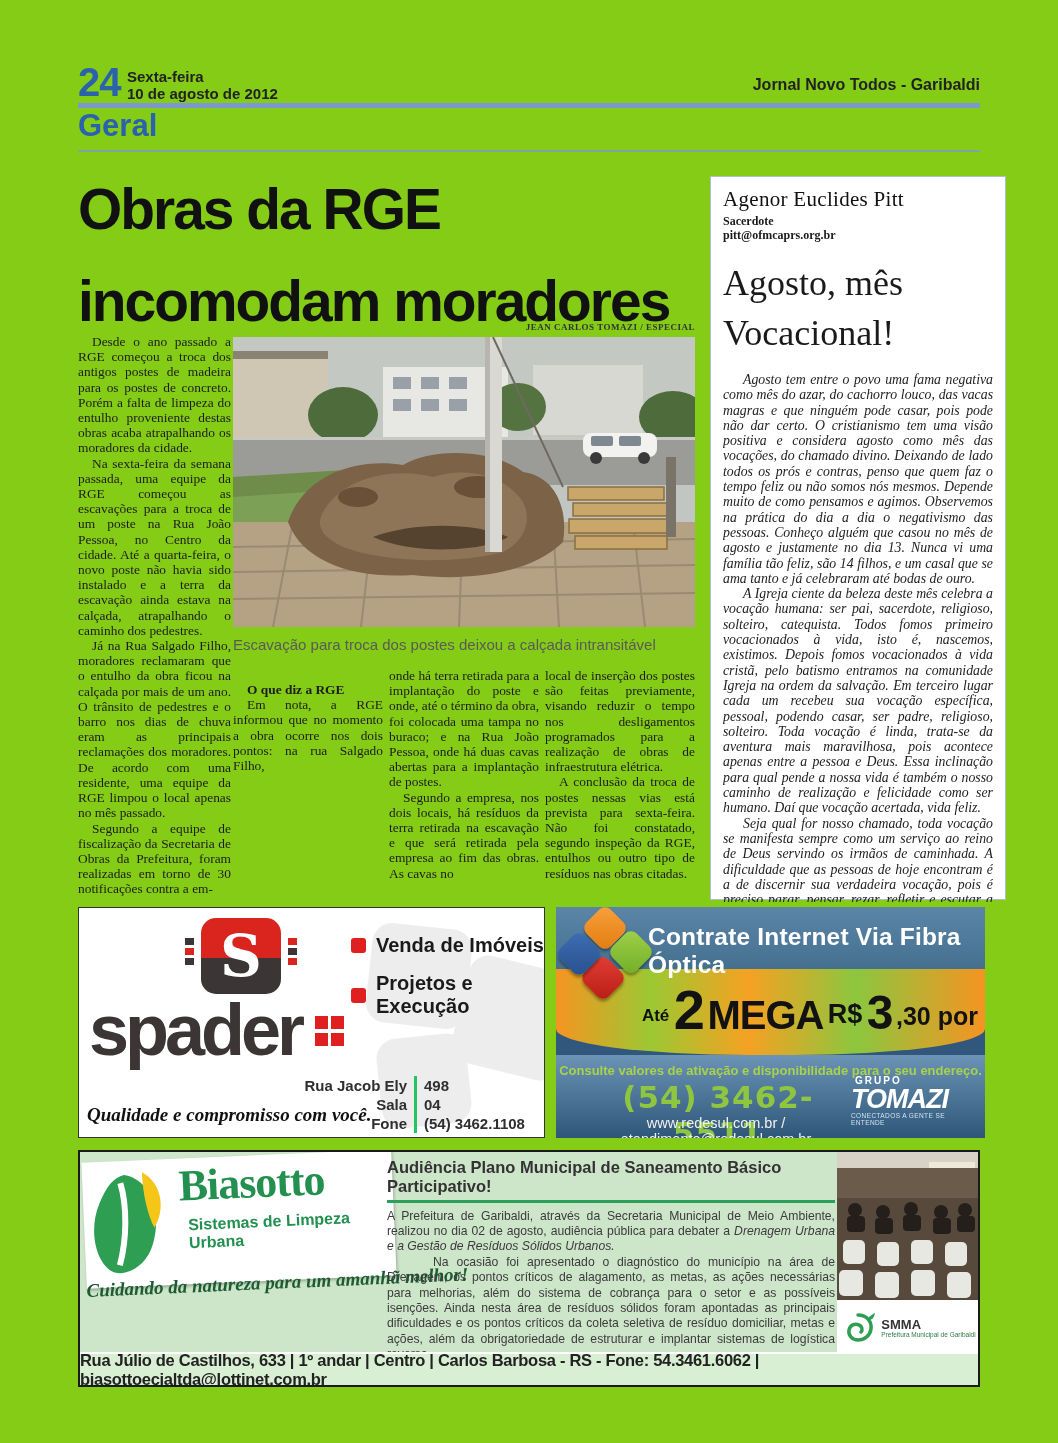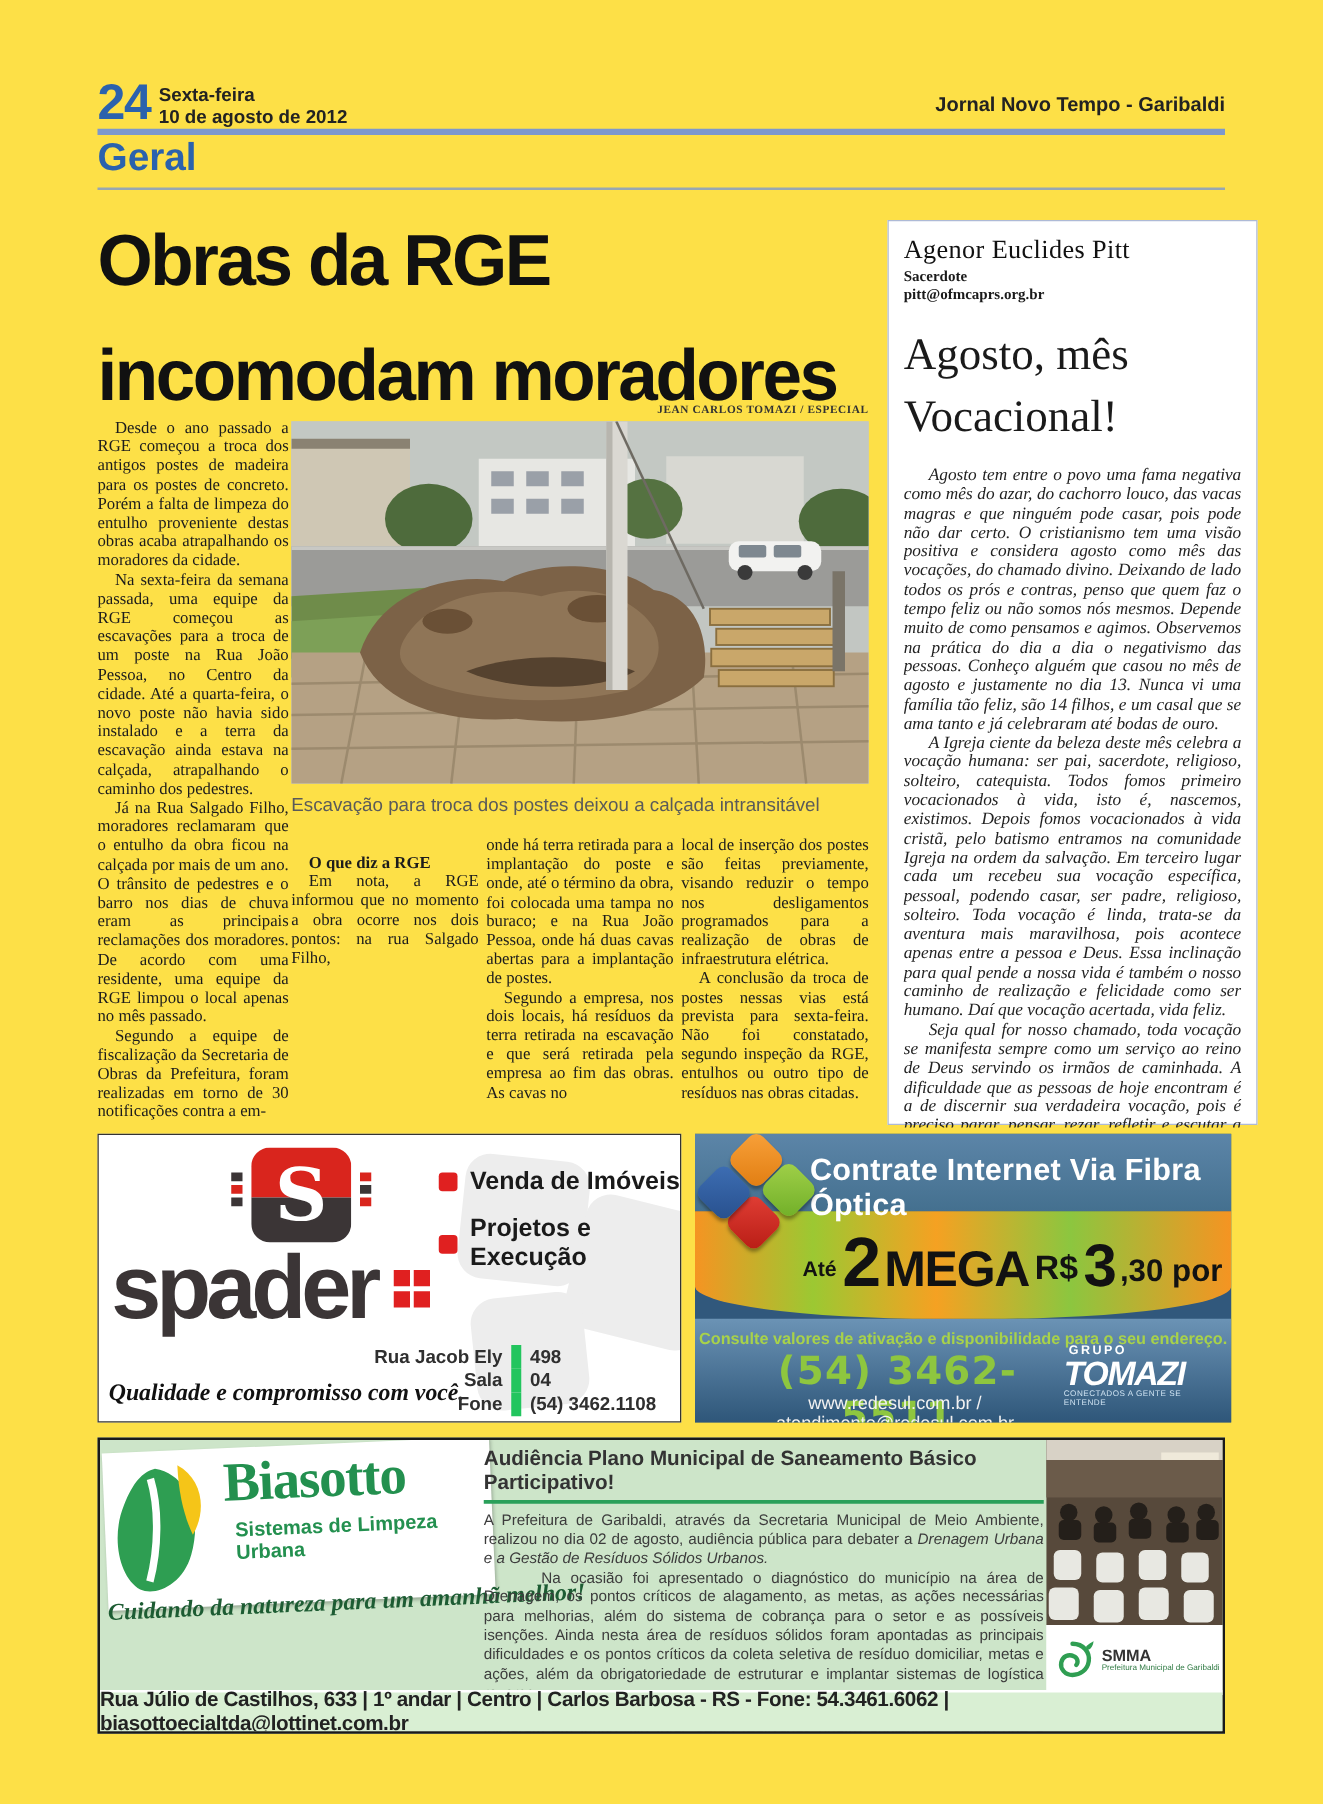--- a/index.html
+++ b/index.html
@@ -1,16 +1,16 @@
 <!DOCTYPE html>
 <html lang="pt"><head>
 <meta charset="utf-8">
 <style>
   html,body{margin:0;padding:0;background:#e8e8e8;}
-  #page{position:relative;width:1058px;height:1443px;background:#fde047;overflow:hidden;
+  #page{position:relative;width:1058px;height:1443px;background:#84cc16;overflow:hidden;
         font-family:"Liberation Sans",sans-serif;color:#1a1a1a;}
   
   .pagenum{position:absolute;left:78px;top:60px;font-size:40px;font-weight:bold;color:#2b62ad;letter-spacing:-1px;}
   .dateblock{position:absolute;left:127px;top:68px;font-size:15px;line-height:17px;color:#222;font-weight:600;}
   .papername{position:absolute;right:78px;top:76px;font-size:16px;color:#222;font-weight:600;}
   .bar-blue{position:absolute;left:78px;width:902px;background:#7d98cd;}
   .section-label{position:absolute;left:78px;top:108px;font-size:31px;font-weight:bold;color:#2b62ad;}
   
   .headline{position:absolute;left:78px;top:163px;width:640px;font-size:58px;line-height:92px;
             font-weight:bold;color:#111;letter-spacing:-2px;transform:scaleX(.98);transform-origin:left top;}
@@ -48,21 +48,21 @@
            font-family:"Liberation Sans",sans-serif;line-height:72px;}
   .sp-colon{position:absolute;left:236px;top:108px;width:30px;height:46px;}
   .sp-colon i{position:absolute;width:13px;height:13px;background:#e02020;}
   .sp-sub{position:absolute;left:86px;top:158px;font-size:26px;font-weight:bold;color:#e02020;letter-spacing:-.5px;}
   .sp-tag{position:absolute;left:8px;top:196px;font-family:"Liberation Serif",serif;font-style:italic;font-weight:bold;
           font-size:19px;color:#111;}
   .sp-bullet{position:absolute;left:272px;font-size:20px;font-weight:bold;color:#1a1a1a;display:flex;align-items:center;gap:10px;}
   .sp-bullet .sq{width:15px;height:15px;background:#e02020;border-radius:3px;flex:0 0 auto;}
   .sp-addr{position:absolute;right:10px;top:168px;font-size:15px;font-weight:bold;color:#2f2f2f;}
   .sp-addr .row{display:flex;line-height:19px;}
-  .sp-addr .lab{width:105px;text-align:right;padding-right:7px;border-right:8px solid #22c55e;}
+  .sp-addr .lab{width:105px;text-align:right;padding-right:7px;border-right:3px solid #22c55e;}
   .sp-addr .val{padding-left:7px;text-align:left;min-width:110px;}
   
   .redesul{position:absolute;left:556px;top:907px;width:429px;height:231px;overflow:hidden;background:#31587c;}
   .rd-top{position:absolute;left:0;top:0;width:100%;height:62px;background:linear-gradient(#5c85a8,#44708f);}
   .rd-mid{position:absolute;left:0;top:62px;width:100%;height:86px;
           background:linear-gradient(90deg,#f59422 0%,#9cc832 22%,#f5a122 45%,#8cc63f 70%,#f59422 100%);
           border-radius:0 0 45% 45%/0 0 26px 26px;}
   .rd-bot{position:absolute;left:0;top:148px;width:100%;height:83px;background:linear-gradient(#6b93b5,#2e5679);}
   .rd-title{position:absolute;left:92px;top:16px;font-size:24.5px;font-weight:bold;color:#fff;letter-spacing:.2px;}
   .rd-offer{position:absolute;left:0;top:70px;width:100%;text-align:right;color:#121212;white-space:nowrap;padding-left:36px;}
@@ -112,21 +112,21 @@
 </head>
 <body>
 
 <div id="page">
 
   <div class="pagenum">24</div>
   <div class="dateblock">
     <div>Sexta-feira</div>
     <div>10 de agosto de 2012</div>
   </div>
-  <div class="papername">Jornal Novo Tempo - Garibaldi</div>
+  <div class="papername">Jornal Novo Todos - Garibaldi</div>
   <div class="bar-blue" style="top:103px;height:5px;"></div>
   <div class="section-label">Geral</div>
   <div class="bar-blue" style="top:150px;height:2px;opacity:.8;"></div>
 
   <div class="headline">
     <div>Obras da RGE</div>
     <div>incomodam moradores</div>
   </div>
   <div class="photocredit">JEAN CARLOS TOMAZI / ESPECIAL</div>
 

